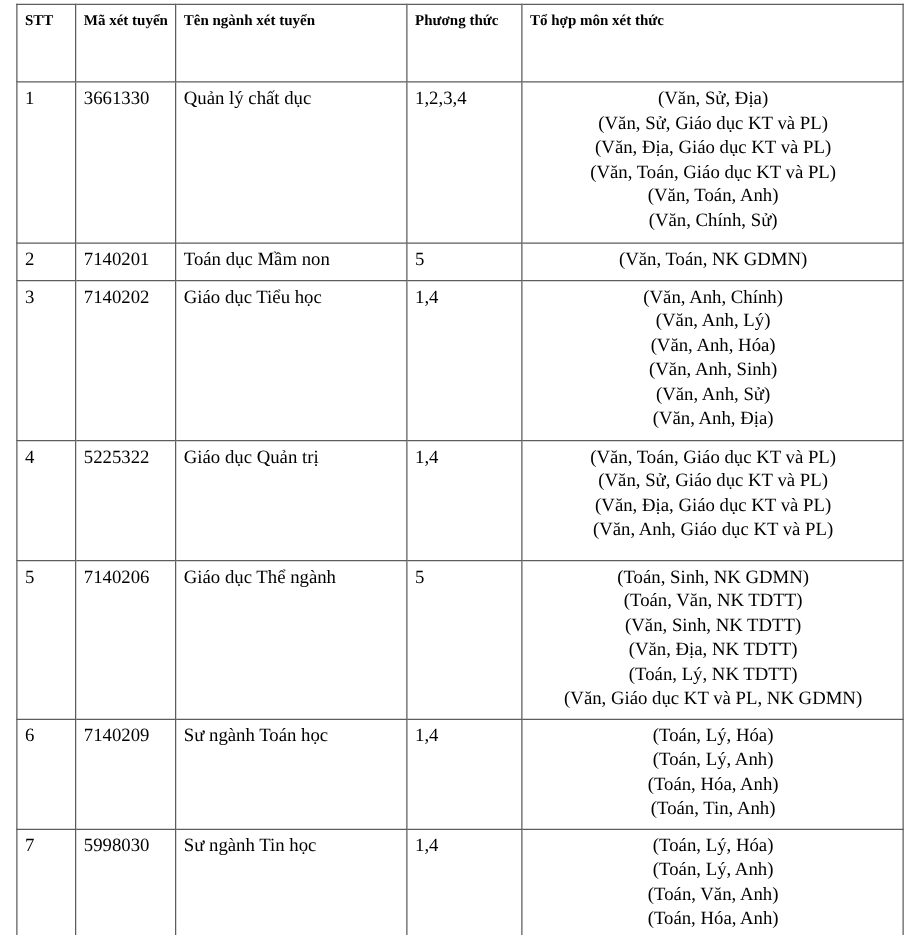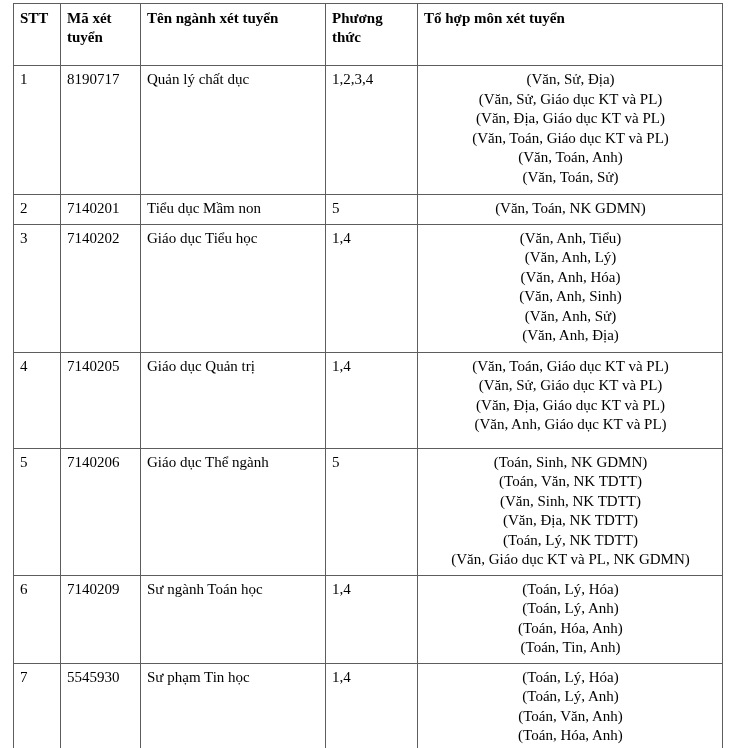--- a/index.html
+++ b/index.html
@@ -43,21 +43,21 @@
     vertical-align: top;
     text-align: left;
     padding: 4px 5px 5px 6px;
     font-size: 15px;
     line-height: 1.30;
     font-weight: normal;
   }
 
   table.admissions thead th {
     font-weight: bold;
-    font-size: 15px;
+    font-size: 12px;
     line-height: 1.28;
     padding-top: 5px;
     padding-bottom: 6px;
   }
 
   
   table.admissions thead tr { height: 62px; }
 
   .combo-list {
     margin: 0;
@@ -86,57 +86,57 @@
       <col class="c-name">
       <col class="c-method">
       <col class="c-combo">
     </colgroup>
     <thead>
       <tr>
         <th>STT</th>
         <th>Mã xét tuyển</th>
         <th>Tên ngành xét tuyển</th>
         <th>Phương thức</th>
-        <th>Tổ hợp môn xét tuyển</th>
+        <th>Tổ hợp môn xét thức</th>
       </tr>
     </thead>
     <tbody id="admissions-body">
         <tr style="height: 129px;">
           <td>
             <span class="cell-text">1</span>
           </td>
           <td>
-            <span class="cell-text">8190717</span>
+            <span class="cell-text">3661330</span>
           </td>
           <td>
             <span class="cell-text">Quản lý chất dục</span>
           </td>
           <td>
             <span class="cell-text">1,2,3,4</span>
           </td>
           <td>
             <ul class="combo-list">
               <li>(Văn, Sử, Địa)</li>
               <li>(Văn, Sử, Giáo dục KT và PL)</li>
               <li>(Văn, Địa, Giáo dục KT và PL)</li>
               <li>(Văn, Toán, Giáo dục KT và PL)</li>
               <li>(Văn, Toán, Anh)</li>
-              <li>(Văn, Toán, Sử)</li>
+              <li>(Văn, Chính, Sử)</li>
             </ul>
           </td>
         </tr>
         <tr style="height: 26px;">
           <td>
             <span class="cell-text">2</span>
           </td>
           <td>
             <span class="cell-text">7140201</span>
           </td>
           <td>
-            <span class="cell-text">Tiểu dục Mầm non</span>
+            <span class="cell-text">Toán dục Mầm non</span>
           </td>
           <td>
             <span class="cell-text">5</span>
           </td>
           <td>
             <ul class="combo-list">
               <li>(Văn, Toán, NK GDMN)</li>
             </ul>
           </td>
         </tr>
@@ -148,35 +148,35 @@
             <span class="cell-text">7140202</span>
           </td>
           <td>
             <span class="cell-text">Giáo dục Tiểu học</span>
           </td>
           <td>
             <span class="cell-text">1,4</span>
           </td>
           <td>
             <ul class="combo-list">
-              <li>(Văn, Anh, Tiểu)</li>
+              <li>(Văn, Anh, Chính)</li>
               <li>(Văn, Anh, Lý)</li>
               <li>(Văn, Anh, Hóa)</li>
               <li>(Văn, Anh, Sinh)</li>
               <li>(Văn, Anh, Sử)</li>
               <li>(Văn, Anh, Địa)</li>
             </ul>
           </td>
         </tr>
         <tr style="height: 96px;">
           <td>
             <span class="cell-text">4</span>
           </td>
           <td>
-            <span class="cell-text">7140205</span>
+            <span class="cell-text">5225322</span>
           </td>
           <td>
             <span class="cell-text">Giáo dục Quản trị</span>
           </td>
           <td>
             <span class="cell-text">1,4</span>
           </td>
           <td>
             <ul class="combo-list">
               <li>(Văn, Toán, Giáo dục KT và PL)</li>
@@ -230,24 +230,24 @@
               <li>(Toán, Hóa, Anh)</li>
               <li>(Toán, Tin, Anh)</li>
             </ul>
           </td>
         </tr>
         <tr style="height: 88px;">
           <td>
             <span class="cell-text">7</span>
           </td>
           <td>
-            <span class="cell-text">5545930</span>
-          </td>
-          <td>
-            <span class="cell-text">Sư phạm Tin học</span>
+            <span class="cell-text">5998030</span>
+          </td>
+          <td>
+            <span class="cell-text">Sư ngành Tin học</span>
           </td>
           <td>
             <span class="cell-text">1,4</span>
           </td>
           <td>
             <ul class="combo-list">
               <li>(Toán, Lý, Hóa)</li>
               <li>(Toán, Lý, Anh)</li>
               <li>(Toán, Văn, Anh)</li>
               <li>(Toán, Hóa, Anh)</li>

